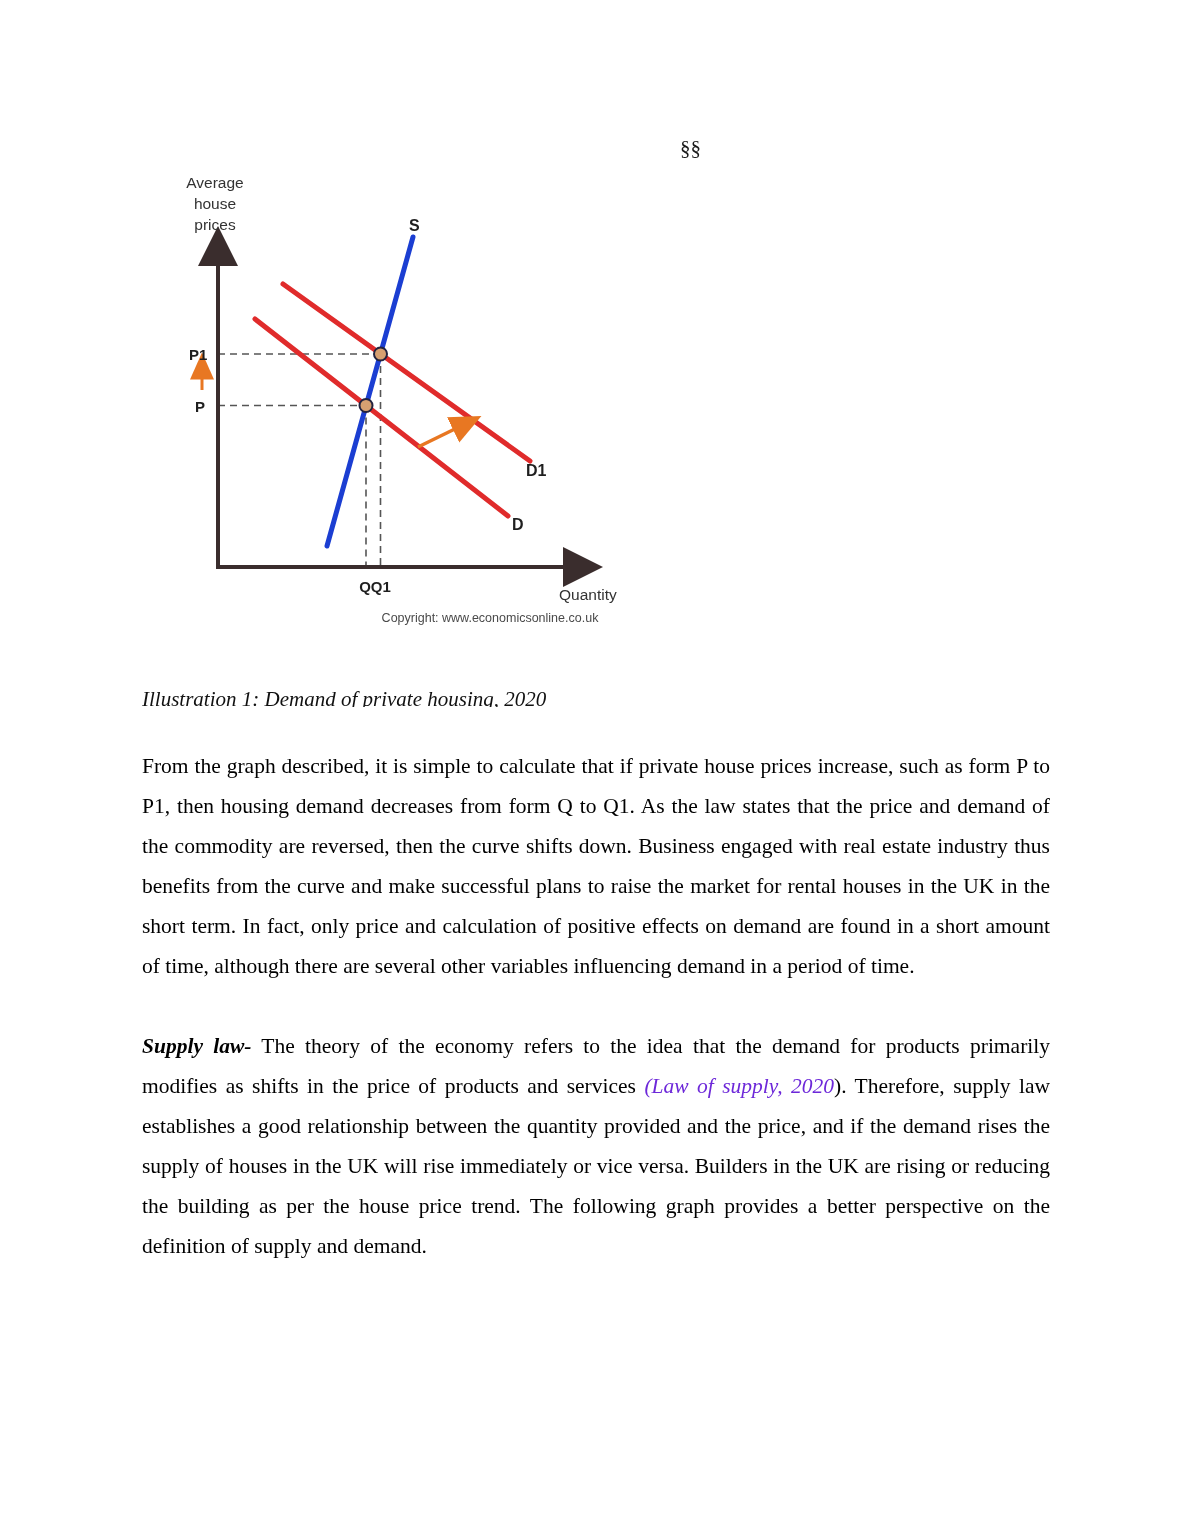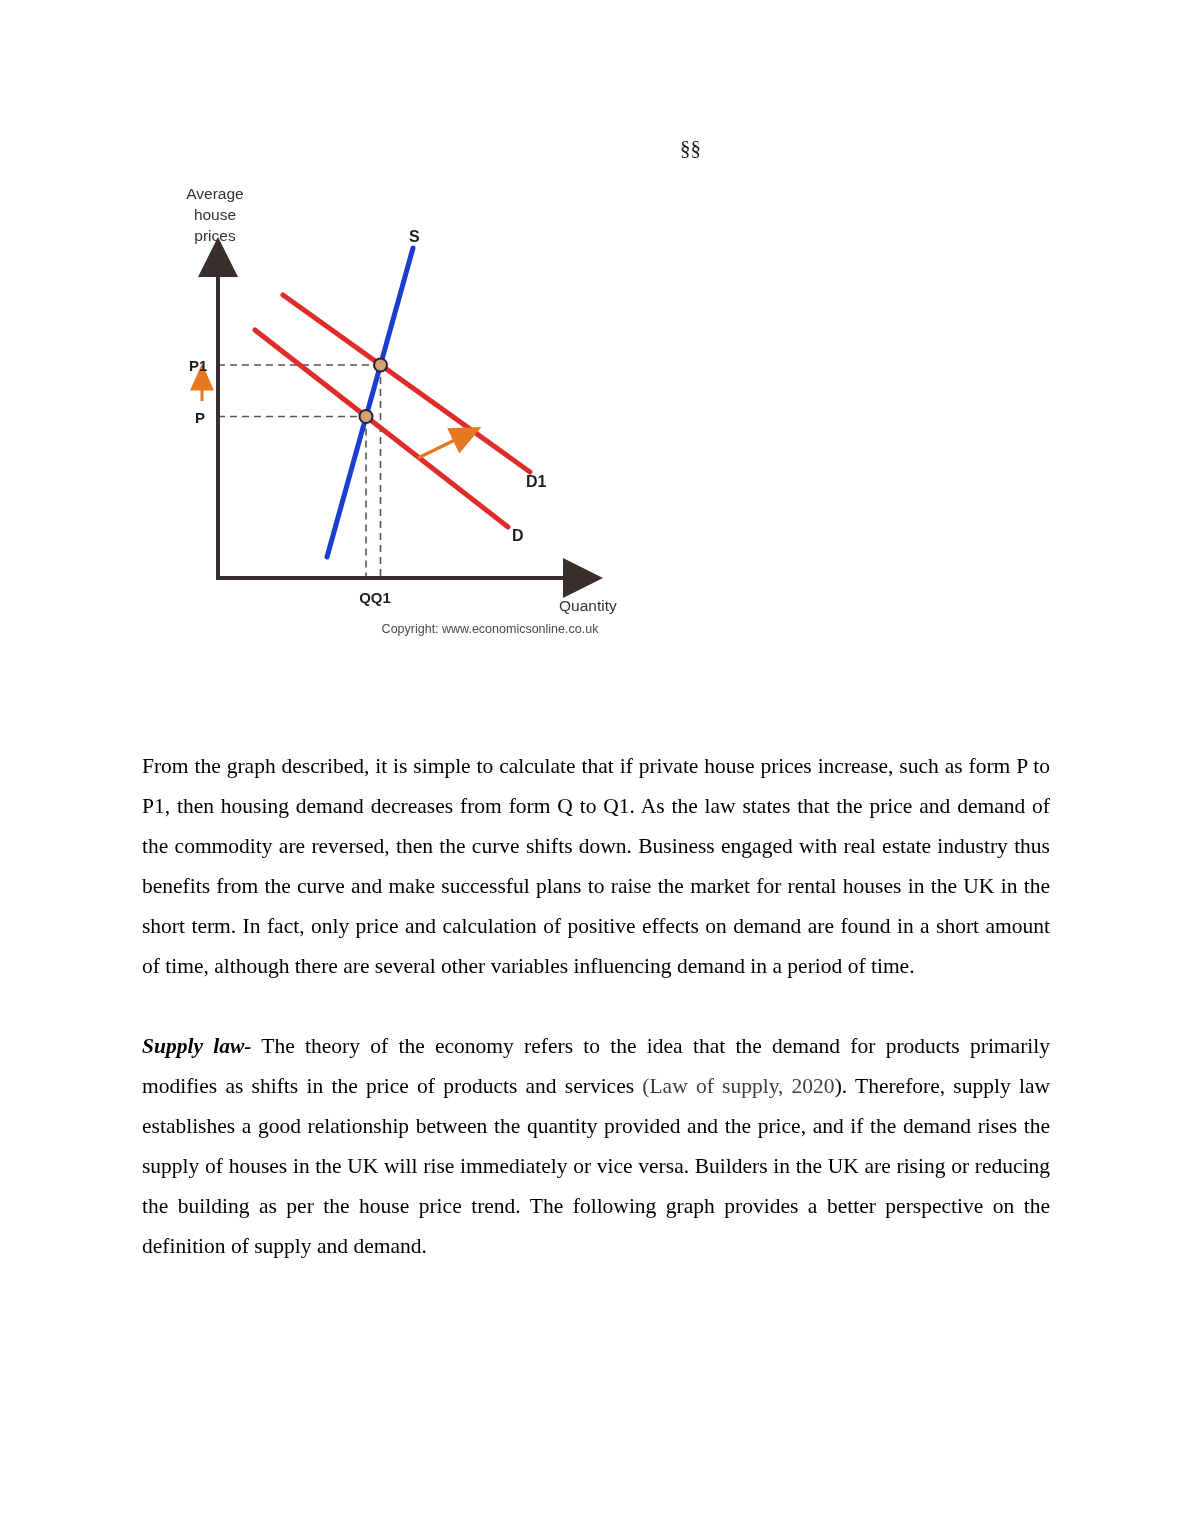--- a/index.html
+++ b/index.html
@@ -15,21 +15,21 @@
   .section-mark {
     position: absolute;
     left: 680px;
     top: 136px;
     font-size: 21px;
     color: #1a1a1a;
   }
   .figure {
     position: absolute;
     left: 175px;
-    top: 185px;
+    top: 174px;
     width: 460px;
     height: 460px;
   }
   .figure svg text {
     font-family: "Liberation Sans", sans-serif;
   }
   .caption {
     position: absolute;
     left: 142px;
     top: 686px;
@@ -46,21 +46,22 @@
     left: 142px;
     top: 746px;
     width: 908px;
     font-size: 21.5px;
     line-height: 40px;
     text-align: justify;
   }
   .body-text p { margin: 0 0 40px 0; }
   .bold { font-weight: bold; font-style: italic; }
   .citation {
-    color: #404040;
+    color: #6d28d9;
+    font-style: italic;
     cursor: pointer;
   }
 </style>
 </head>
 <body>
 
 <div class="page">
 
   <div class="section-mark">§§</div>
 
@@ -106,19 +107,20 @@
       <text x="14" y="186" font-size="15" font-weight="bold" fill="#1f1f1f">P1</text>
       <text x="20" y="238" font-size="15" font-weight="bold" fill="#1f1f1f">P</text>
 
       <text x="200" y="418" text-anchor="middle" font-size="15" font-weight="bold" fill="#1f1f1f">QQ1</text>
       <text x="384" y="426" font-size="15.5" fill="#333333">Quantity</text>
 
       <text x="315" y="448" text-anchor="middle" font-size="12.5" fill="#4a4a4a">Copyright: www.economicsonline.co.uk</text>
     </svg>
   </div>
 
+  <div class="caption">Illustration 1: Demand of private housing, 2020</div>
 
   <div class="body-text">
     <p><span>From the graph described, it is simple to calculate that if private house prices increase, such as form P to P1, then housing demand decreases from form Q to Q1. As the law states that the price and demand of the commodity are reversed, then the curve shifts down. Business engaged with real estate industry thus benefits from the curve and make successful plans to raise the market for rental houses in the UK in the short term. In fact, only price and calculation of positive effects on demand are found in a short amount of time, although there are several other variables influencing demand in a period of time.</span></p>
     <p><span class="bold">Supply law-</span><span> The theory of the economy refers to the idea that the demand for products primarily modifies as shifts in the price of products and services </span><span class="citation">(Law of supply, 2020</span><span>)</span><span>. Therefore, supply law establishes a good relationship between the quantity provided and the price, and if the demand rises the supply of houses in the UK will rise immediately or vice versa. Builders in the UK are rising or reducing the building as per the house price trend. The following graph provides a better perspective on the definition of supply and demand.</span></p>
   </div>
 
 </div>
 
 </body></html>

